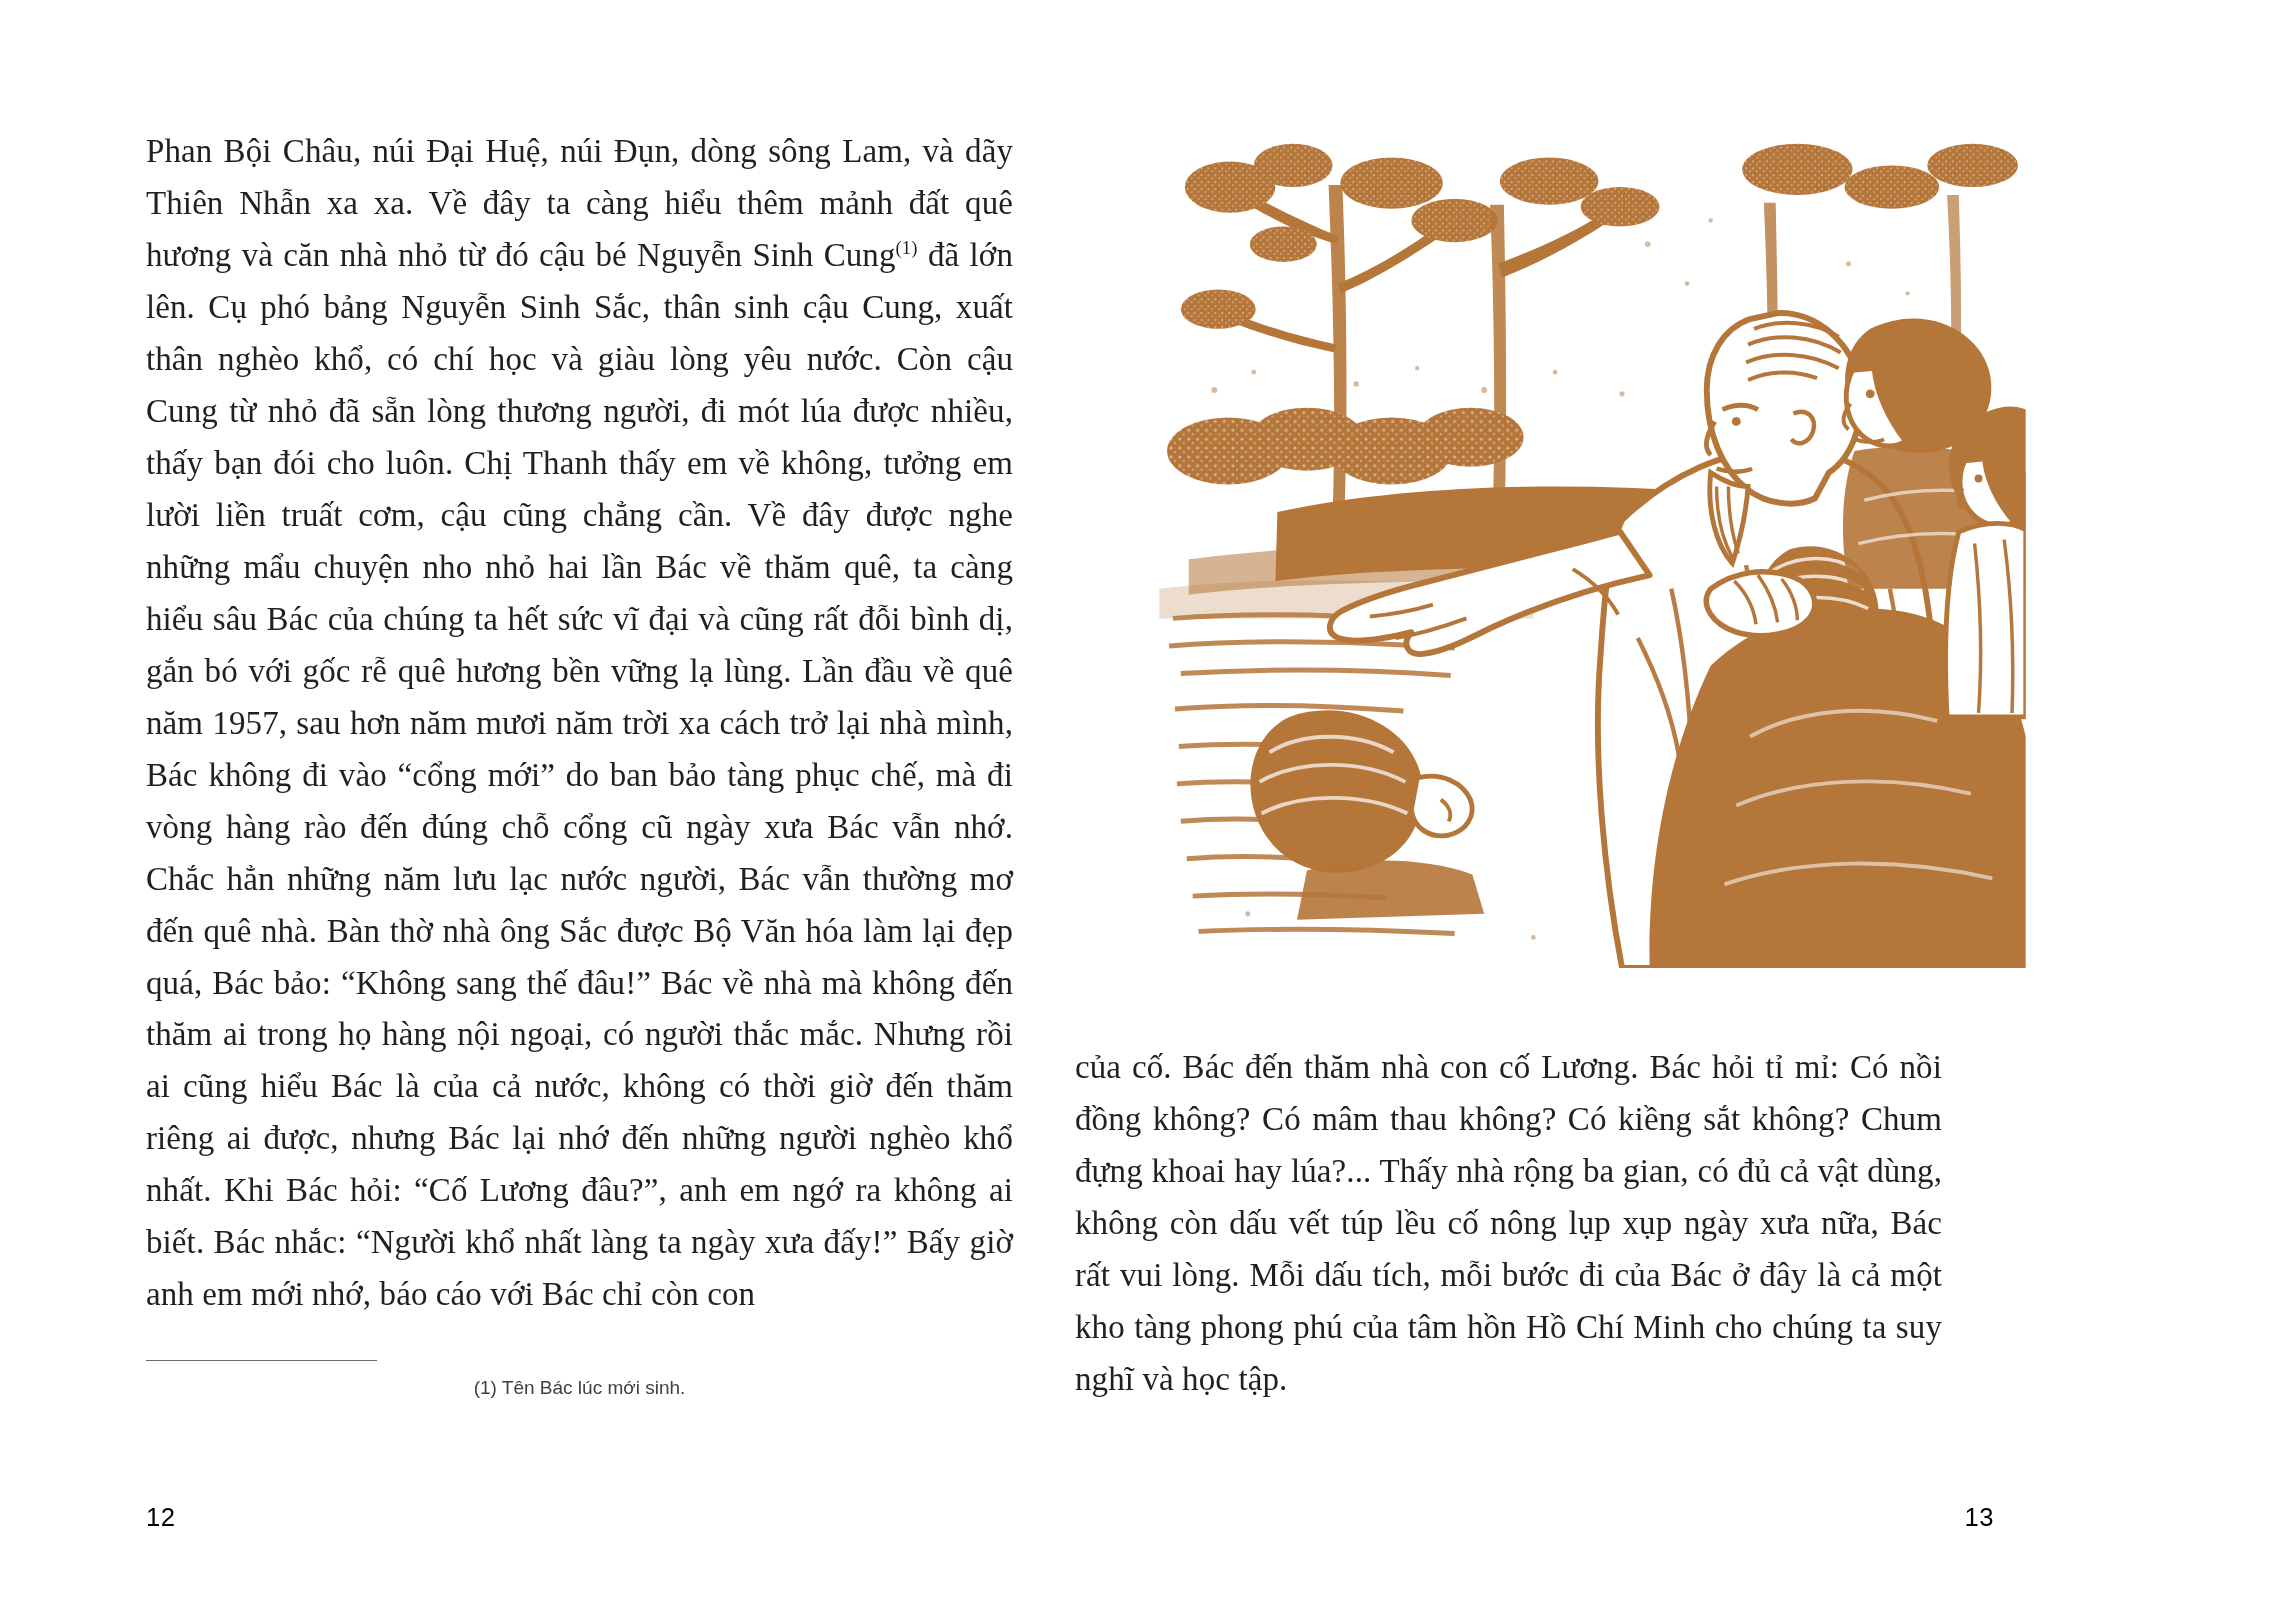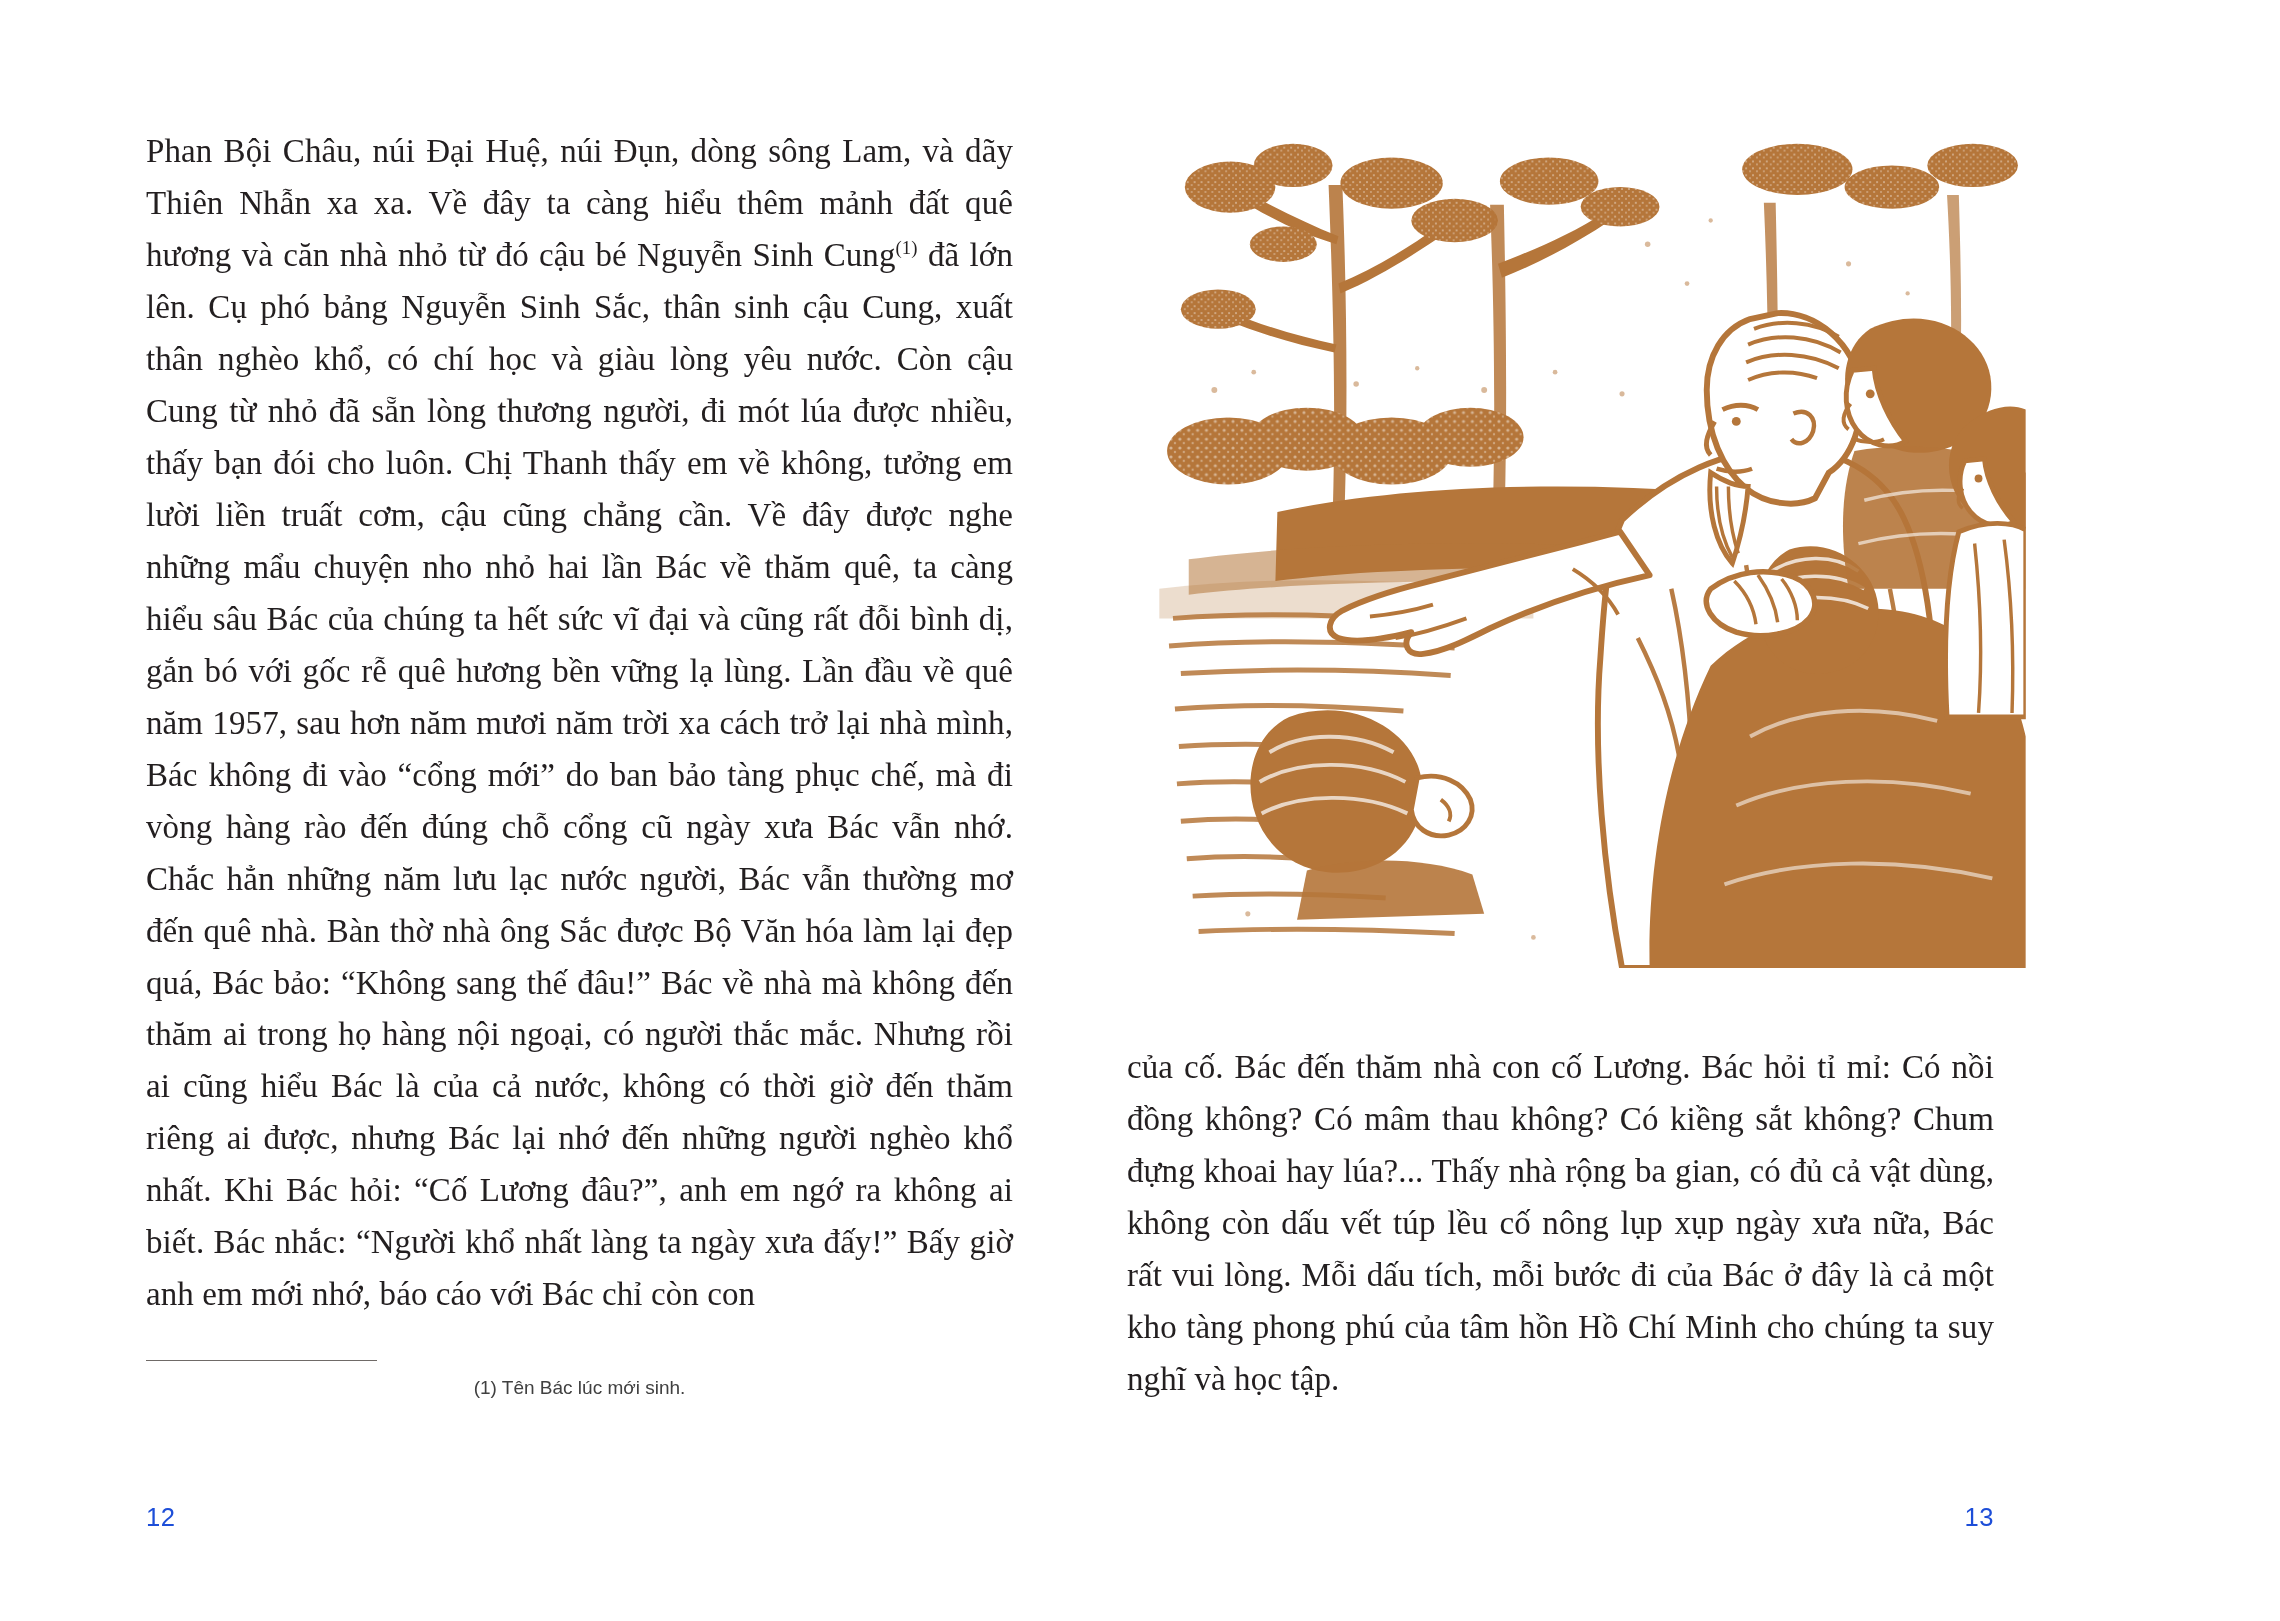--- a/index.html
+++ b/index.html
@@ -72,40 +72,40 @@
     color: #404040;
     text-align: center;
   }
 
   
   .folio {
     position: absolute;
     bottom: 89px;
     font-family: "Liberation Sans", sans-serif;
     font-size: 25.6px;
-    color: #1d4ed8;
+    color: #000000;
     letter-spacing: 0.5px;
   }
   .folio-left { left: 146px; }
   .folio-right { right: 160px; }
 
   
   .illus-wrap {
     width: 867px;
     margin-left: 146px;
     height: 842px;
     position: relative;
     overflow: hidden;
     background: #ffffff;
   }
   .illus-wrap svg { display: block; }
 
   .right-text {
     width: 867px;
-    margin-left: 114px;
+    margin-left: 62px;
     margin-top: 74px;
     font-size: 33px;
     line-height: 1.575;
     text-align: justify;
     letter-spacing: 0.1px;
     color: #231f20;
   }
 </style>
 </head>
 <body>

